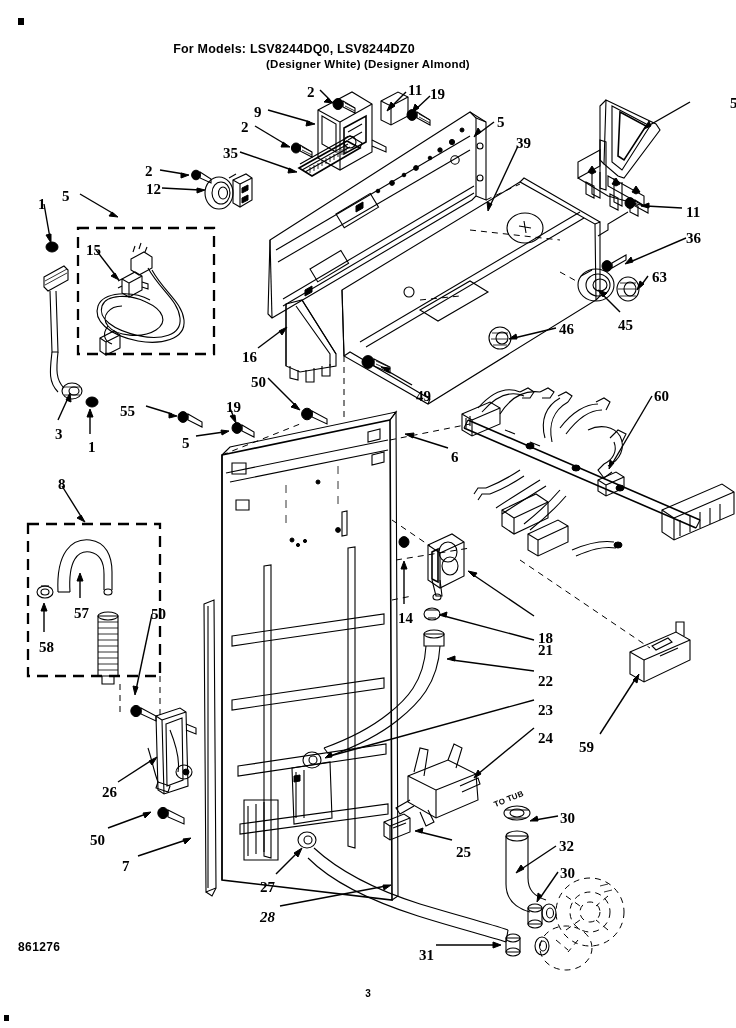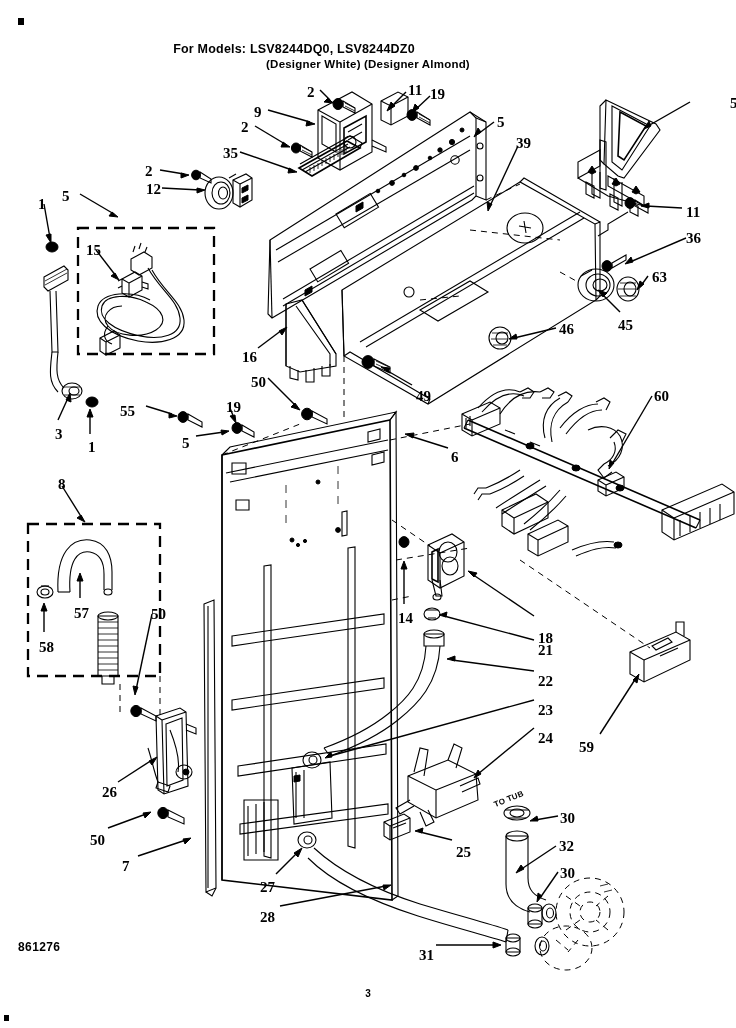--- a/index.html
+++ b/index.html
@@ -859,21 +859,21 @@
       <div class="callout" style="left: 538px; top: 619px; margin-top: 12px;">18</div>
       <div class="callout" style="left: 538px; top: 643px;">21</div>
       <div class="callout" style="left: 538px; top: 674px;">22</div>
       <div class="callout" style="left: 538px; top: 703px;">23</div>
       <div class="callout" style="left: 538px; top: 731px;">24</div>
       <div class="callout" style="left: 579px; top: 740px;">59</div>
       <div class="callout" style="left: 102px; top: 785px;">26</div>
       <div class="callout" style="left: 90px; top: 833px;">50</div>
       <div class="callout" style="left: 122px; top: 859px;">7</div>
       <div class="callout" style="left: 260px; top: 880px;">27</div>
-      <div class="callout" style="left: 260px; top: 910px;">28</div>
+      <div class="callout" style="left: 260px; top: 910px; font-style: italic;">28</div>
       <div class="callout" style="left: 456px; top: 845px;">25</div>
       <div class="callout" style="left: 560px; top: 811px;">30</div>
       <div class="callout" style="left: 559px; top: 839px;">32</div>
       <div class="callout" style="left: 560px; top: 866px;">30</div>
       <div class="callout" style="left: 419px; top: 948px; text-align: right;">31</div>
     </div>
 
   <div id="footer-part">861276</div>
   <div id="footer-page">3</div>
   <div id="footer-mark"></div>

